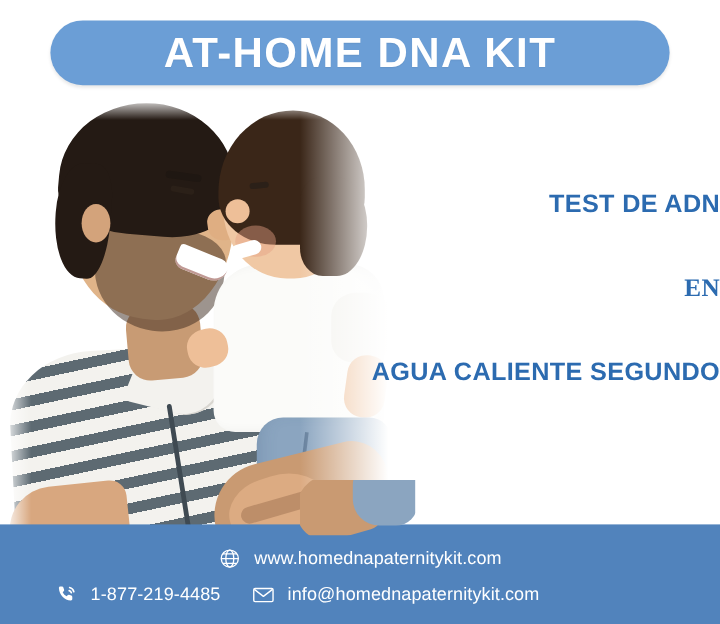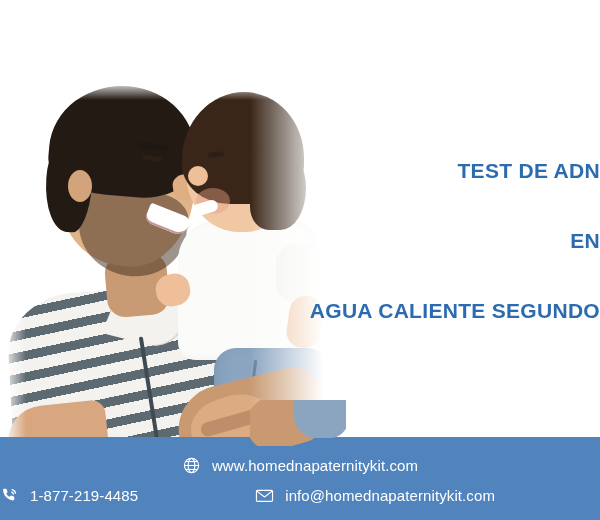--- a/index.html
+++ b/index.html
@@ -292,21 +292,21 @@
   }
   .headline-line {
     color: #2c6bb0;
     font-size: 21px;
     font-weight: bold;
     letter-spacing: 0.3px;
     line-height: 1;
     white-space: nowrap;
   }
   #headline-line-1 { margin-bottom: 0; }
-  #headline-line-2 { margin-top: 49px; }
+  #headline-line-2 { margin-top: 49px; font-family: Liberation Serif, serif; }
   #headline-line-3 { margin-top: 49px; font-size: 21px; }
 
   
   #footer {
     position: absolute;
     left: 0;
     top: 437px;
     width: 600px;
     height: 83px;
     background: #5183bc;
@@ -343,21 +343,21 @@
     align-items: center;
     justify-content: center;
     gap: 14px;
   }
   #footer-row-2 {
     position: absolute;
     left: 0; top: 49px;
     width: 495px;
     display: flex;
     align-items: center;
-    justify-content: space-between;
+    justify-content: center;
     gap: 14px;
   }
   .contact-item {
     display: flex;
     align-items: center;
     gap: 11px;
   }
   .contact-item + .contact-item { margin-left: 12px; }
   .contact-text {
     color: #ffffff;
@@ -375,20 +375,23 @@
     justify-content: center;
     flex: none;
   }
   .contact-icon svg { display: block; }
 </style>
 </head>
 <body>
 
 <div id="poster">
 
+  <div id="header-banner">
+    <div id="header-title">AT-HOME DNA KIT</div>
+  </div>
 
   <div id="photo">
     <div class="ph man-shirt"></div>
     <div class="ph man-arm"></div>
     <div class="ph man-collar"></div>
     <div class="ph man-neck"></div>
     <div class="ph man-head"></div>
     <div class="ph man-beard"></div>
     <div class="ph man-hair"></div>
     <div class="ph man-hair2"></div>

